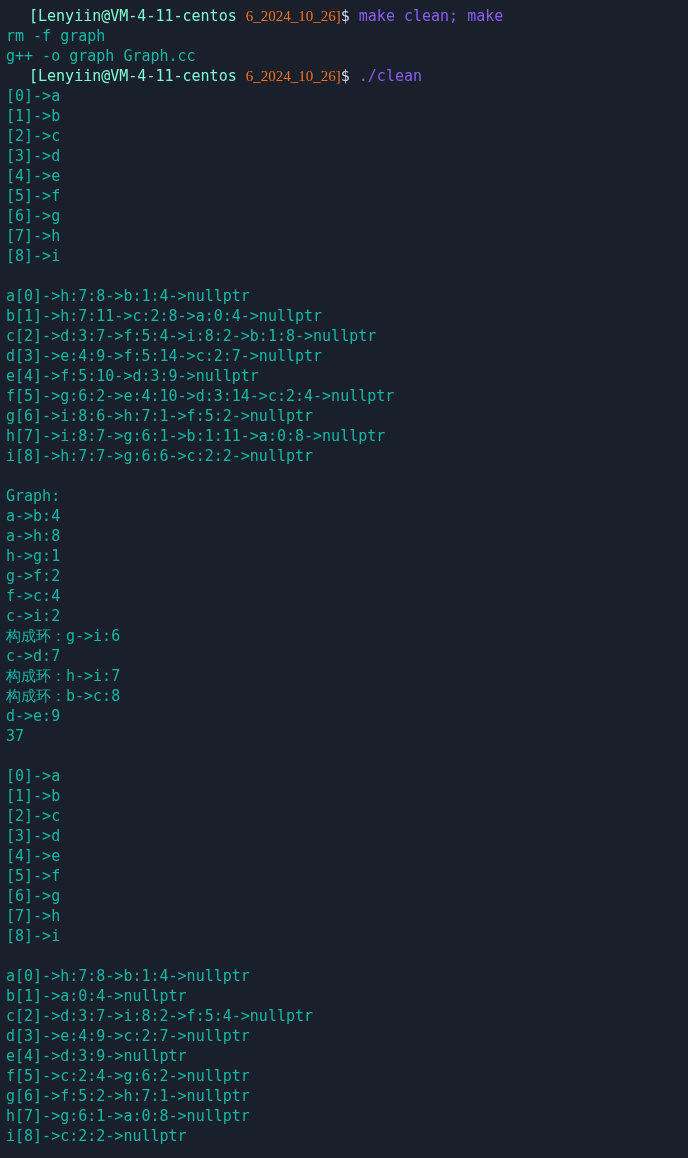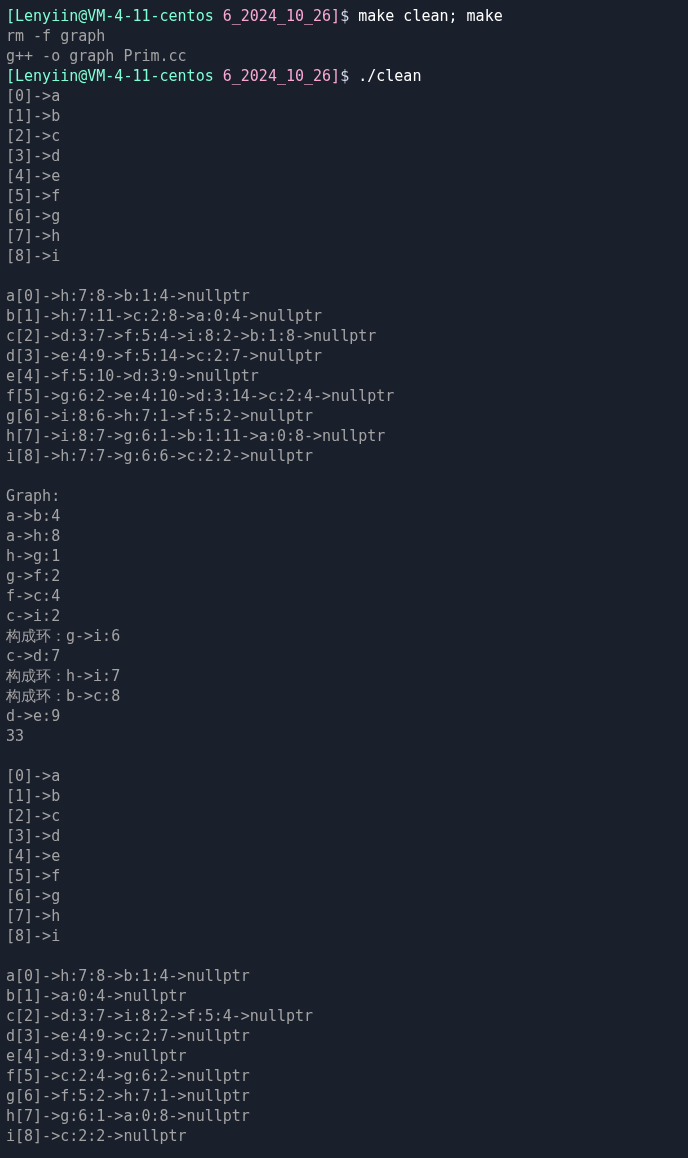--- a/index.html
+++ b/index.html
@@ -11,32 +11,32 @@
     overflow: hidden;
   }
   pre.terminal {
     margin: 0;
     padding: 6px 6px;
     font-family: "DejaVu Sans Mono", "Liberation Mono", Consolas, monospace;
     font-size: 15px;
     line-height: 20px;
     white-space: pre;
   }
-  .prompt-user { color: #7fffd4; }
-  .prompt-path { color: #f9a8d4; }
+  .prompt-user { color: #7fffd4; margin-left: 23px; }
+  .prompt-path { color: #f97316; font-family: Liberation Serif, serif; }
   .prompt-dollar { color: #cfd7e6; }
-  .cmd { color: #ffffff; text-align: center; }
-  .out { color: #a3a3a3; }
+  .cmd { color: #8b5cf6; text-align: center; }
+  .out { color: #14b8a6; }
 </style>
 </head>
 <body>
 
 <pre class="terminal"><span class="prompt-user">[Lenyiin@VM-4-11-centos</span> <span class="prompt-path">6_2024_10_26]</span><span class="prompt-dollar">$</span> <span class="cmd">make clean; make</span>
 <span class="out">rm -f graph</span>
-<span class="out">g++ -o graph Prim.cc</span>
+<span class="out">g++ -o graph Graph.cc</span>
 <span class="prompt-user">[Lenyiin@VM-4-11-centos</span> <span class="prompt-path">6_2024_10_26]</span><span class="prompt-dollar">$</span> <span class="cmd">./clean</span>
 <span class="out">[0]-&gt;a</span>
 <span class="out">[1]-&gt;b</span>
 <span class="out">[2]-&gt;c</span>
 <span class="out">[3]-&gt;d</span>
 <span class="out">[4]-&gt;e</span>
 <span class="out">[5]-&gt;f</span>
 <span class="out">[6]-&gt;g</span>
 <span class="out">[7]-&gt;h</span>
 <span class="out">[8]-&gt;i</span>
@@ -56,21 +56,21 @@
 <span class="out">a-&gt;h:8</span>
 <span class="out">h-&gt;g:1</span>
 <span class="out">g-&gt;f:2</span>
 <span class="out">f-&gt;c:4</span>
 <span class="out">c-&gt;i:2</span>
 <span class="out">构成环：g-&gt;i:6</span>
 <span class="out">c-&gt;d:7</span>
 <span class="out">构成环：h-&gt;i:7</span>
 <span class="out">构成环：b-&gt;c:8</span>
 <span class="out">d-&gt;e:9</span>
-<span class="out">33</span>
+<span class="out">37</span>
 <span class="out"></span>
 <span class="out">[0]-&gt;a</span>
 <span class="out">[1]-&gt;b</span>
 <span class="out">[2]-&gt;c</span>
 <span class="out">[3]-&gt;d</span>
 <span class="out">[4]-&gt;e</span>
 <span class="out">[5]-&gt;f</span>
 <span class="out">[6]-&gt;g</span>
 <span class="out">[7]-&gt;h</span>
 <span class="out">[8]-&gt;i</span>

